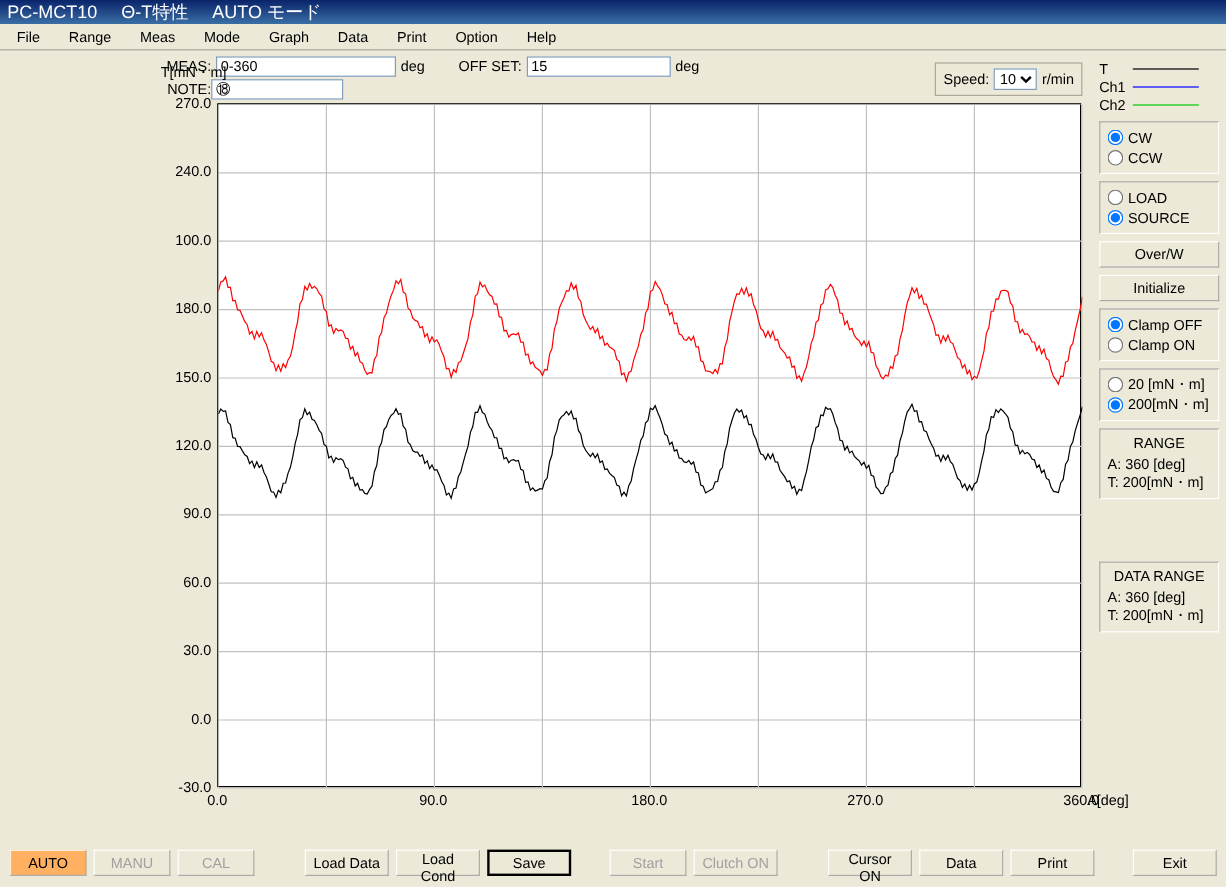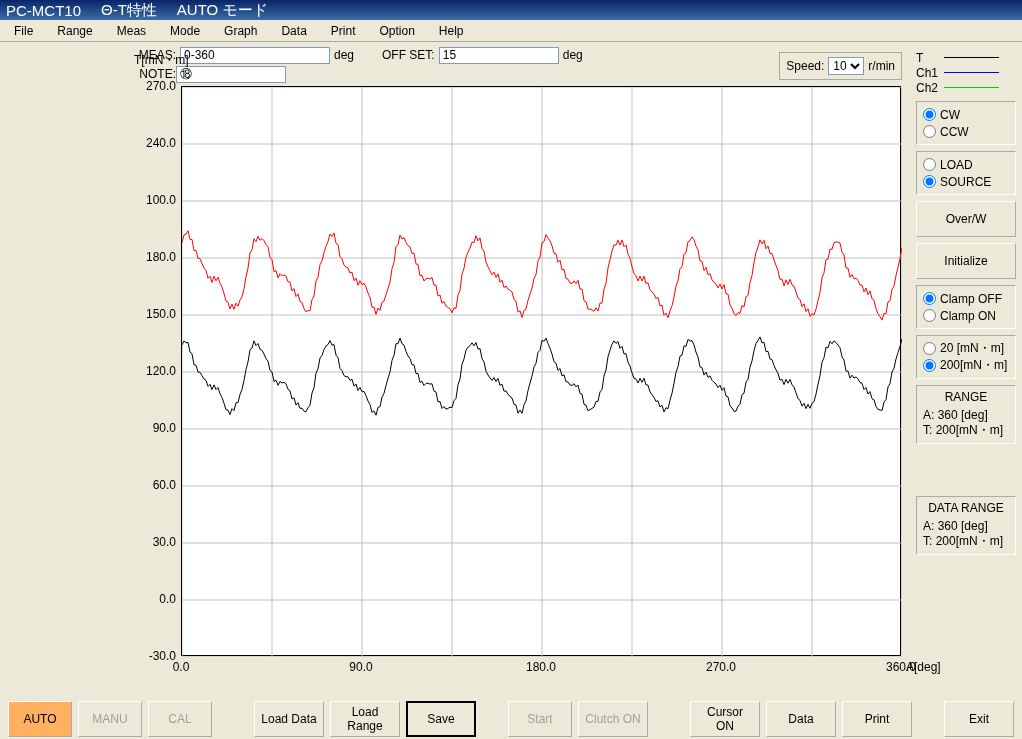--- a/index.html
+++ b/index.html
@@ -93,21 +93,21 @@
     background: #ece9d8;
     padding: 4px 6px;
   }
   .radio-row { display: flex; align-items: center; height: 17px; gap: 4px; }
   .radio-row input { margin: 0; }
   button.btn {
     font-family: inherit;
     font-size: 12px;
     background: #ece9d8;
     border: 1px outset #fff;
-    height: 36px;
+    height: 22px;
     padding: 0 6px;
     cursor: default;
   }
   button.btn.orange { background: #ffb060; }
   button.btn.disabled { color: #a0a0a0; }
   .bottombar {
     height: 34px;
     display: flex;
     align-items: center;
     padding: 0 8px;
@@ -329,21 +329,21 @@
     </div>
   </div>
 </div>
 
 <div class="bottombar">
   <button class="btn orange" style="width:64px;">AUTO</button>
   <button class="btn disabled" style="width:64px;">MANU</button>
   <button class="btn disabled" style="width:64px;">CAL</button>
   <span style="width:30px;"></span>
   <button class="btn" style="width:70px;">Load Data</button>
-  <button class="btn" style="width:70px;">Load Range</button>
+  <button class="btn" style="width:70px;">Load Cond</button>
   <button class="btn" style="width:70px; border:2px solid #000; padding:0;">Save</button>
   <span style="width:20px;"></span>
   <button class="btn disabled" style="width:64px;">Start</button>
   <button class="btn disabled" style="width:70px;">Clutch ON</button>
   <span class="grow"></span>
   <button class="btn" style="width:70px;">Cursor ON</button>
   <button class="btn" style="width:70px;">Data</button>
   <button class="btn" style="width:70px;">Print</button>
   <span style="width:20px;"></span>
   <button class="btn" style="width:70px;">Exit</button>

